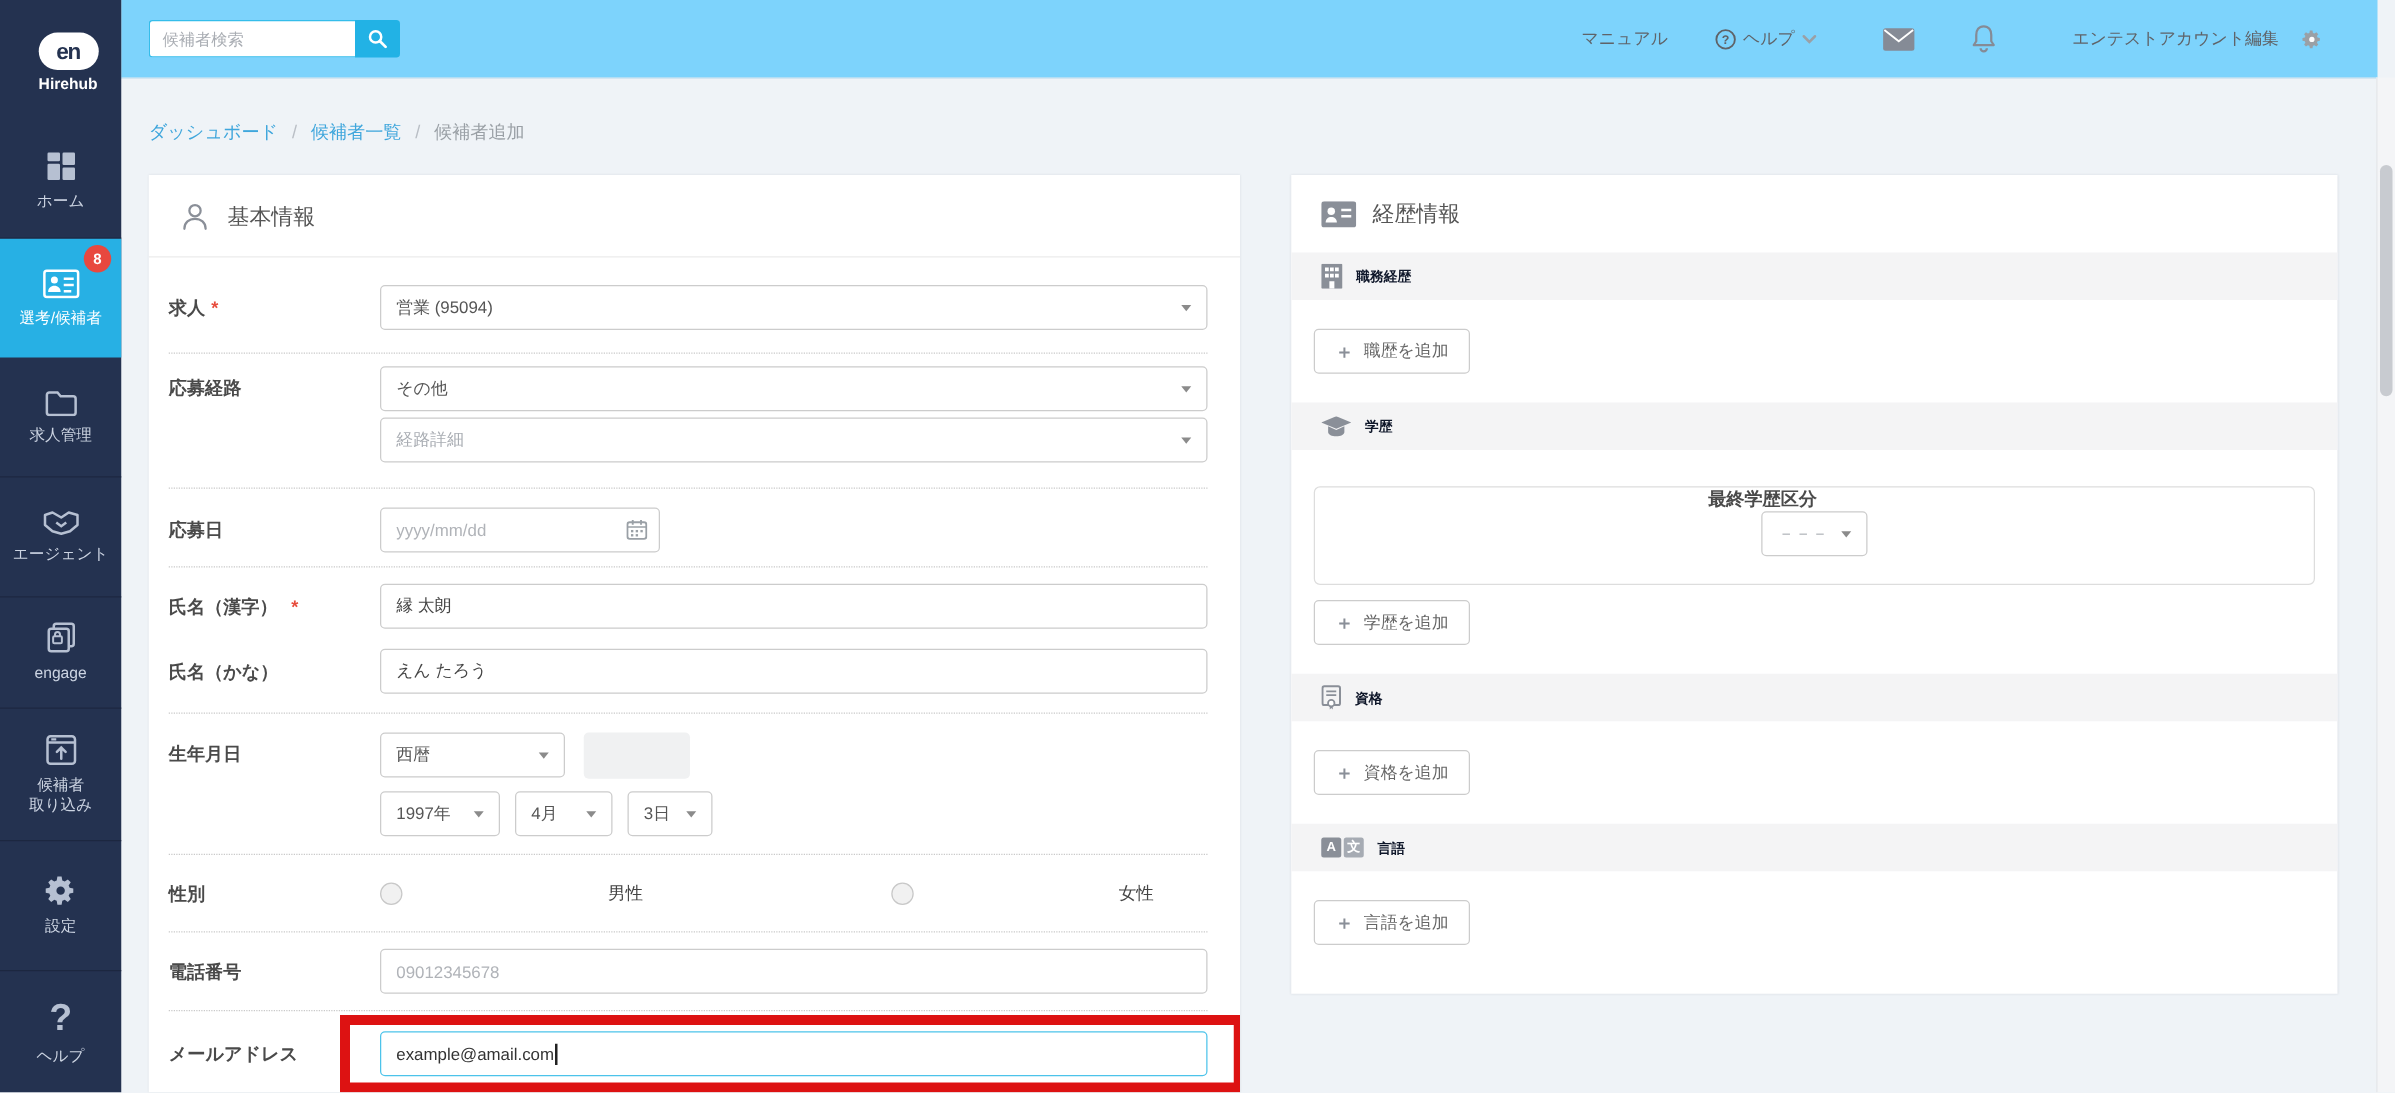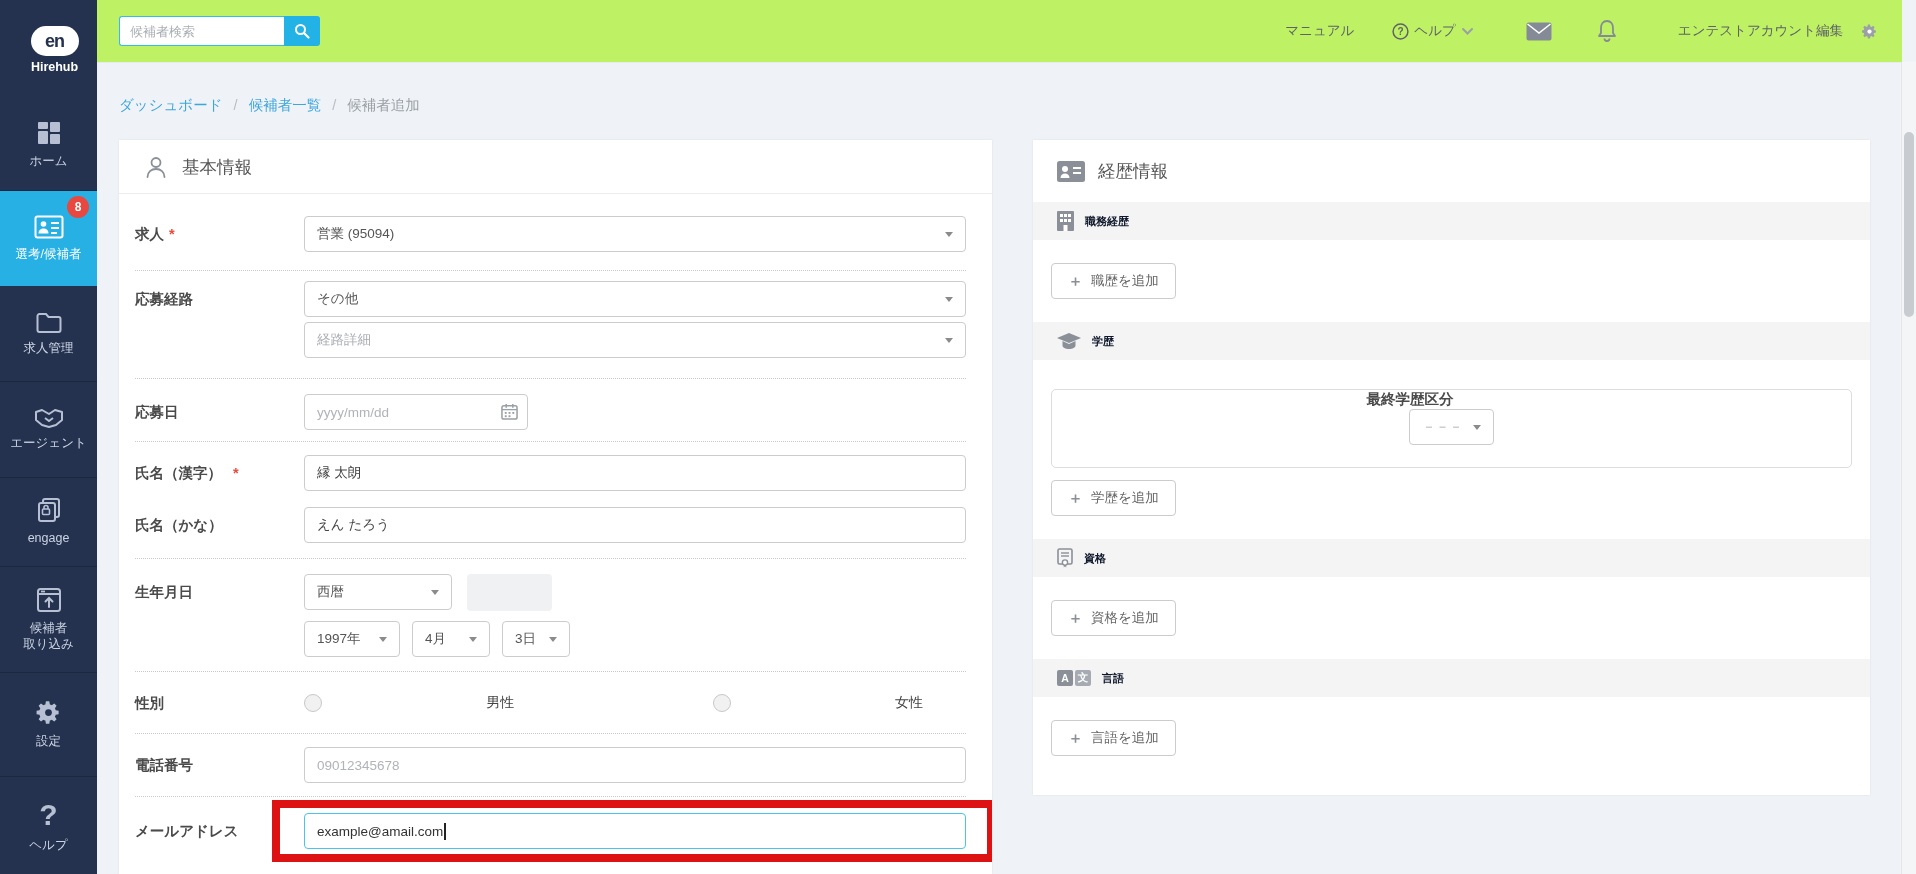--- a/index.html
+++ b/index.html
@@ -3,26 +3,26 @@
 <meta charset="utf-8">
 <style>
   html,body{margin:0;padding:0;}
   body{
     width:1916px;height:874px;overflow:hidden;position:relative;
     background:#eff3f7;
     font-family:"Liberation Sans","DejaVu Sans",sans-serif;
     -webkit-font-smoothing:antialiased;
   }
   
-  .topbar{position:absolute;left:97px;top:0;width:1805px;height:62px;background:#bef264;border-bottom:1px solid #e7eaee;z-index:3;}
+  .topbar{position:absolute;left:97px;top:0;width:1805px;height:62px;background:#7dd3fc;border-bottom:1px solid #e7eaee;z-index:3;}
   .searchwrap{position:absolute;left:22px;top:16px;height:30px;display:flex;}
   .searchinput{width:165px;height:30px;border:1.5px solid #35bdea;border-right:none;border-radius:3px 0 0 3px;box-sizing:border-box;padding:0 10px;font-size:13px;color:#555;outline:none;font-family:inherit;}
   .searchinput::placeholder{color:#a9adb3;}
   .searchbtn{width:36px;height:30px;background:#22b2e5;border:none;border-radius:0 3px 3px 0;display:flex;align-items:center;justify-content:center;cursor:pointer;}
-  .topright{position:absolute;right:24px;top:0;height:62px;display:flex;align-items:center;color:#5f6368;font-size:13.5px;}
+  .topright{position:absolute;right:44px;top:0;height:62px;display:flex;align-items:center;color:#5f6368;font-size:13.5px;}
   .topright .titem{display:flex;align-items:center;}
   .helpgroup{display:flex;align-items:center;gap:5px;margin-left:38px;}
   .m-env{margin-left:52px;display:flex;}
   .m-bell{margin-left:44px;display:flex;}
   .m-acc1{margin-left:60px;}
   .m-acc2{display:flex;align-items:center;gap:18px;}
   
   .sidebar{position:absolute;left:0;top:0;width:97px;height:874px;background:#243250;z-index:5;}
   .logo{height:100px;display:flex;flex-direction:column;align-items:center;justify-content:center;margin-left:12px;}
   .logomark{width:48px;height:30px;background:#fff;border-radius:15px;display:flex;align-items:center;justify-content:center;color:#243250;font-weight:bold;font-size:18px;letter-spacing:-1px;}
@@ -37,21 +37,21 @@
   .qglyph{color:#b6c0d2;font-size:30px;font-weight:bold;line-height:1;}
   
   .breadcrumb{position:absolute;left:119px;top:96px;font-size:14.5px;z-index:2;}
   .bc-link{color:#3fa6dc;cursor:pointer;}
   .bc-sep{color:#b9bec5;margin:0 7px;}
   .bc-cur{color:#9aa0a6;}
   
   .card{position:absolute;background:#fff;box-shadow:0 0 2px rgba(30,40,60,0.10);z-index:2;}
   .maincard{left:119px;top:140px;width:873px;height:734px;overflow:hidden;}
   .rightcard{left:1033px;top:140px;width:837px;height:655px;overflow:hidden;}
-  .cardhead{height:54px;display:flex;align-items:center;padding-left:24px;gap:13px;border-bottom:1px solid #ececec;box-sizing:border-box;}
+  .cardhead{height:66px;display:flex;align-items:center;padding-left:24px;gap:13px;border-bottom:1px solid #ececec;box-sizing:border-box;}
   .cardhead .ctitle{font-size:17.5px;color:#555;}
   .rightcard .cardhead{height:62px;border-bottom:none;}
   
   .form{padding:22px 26px 0 16px;}
   .frow{display:flex;align-items:center;}
   .frow.top{align-items:flex-start;}
   .flabel{width:169px;flex:none;font-weight:bold;font-size:14.5px;color:#4a4a4a;}
   .frow.top .flabel{line-height:37px;}
   .req{color:#e74c3c;margin-left:5px;font-weight:bold;}
   .req.gap{margin-left:11px;}

